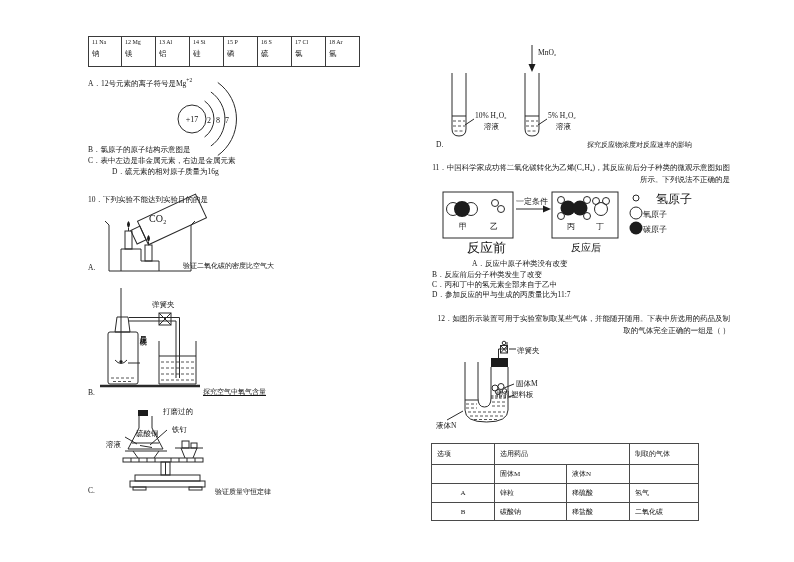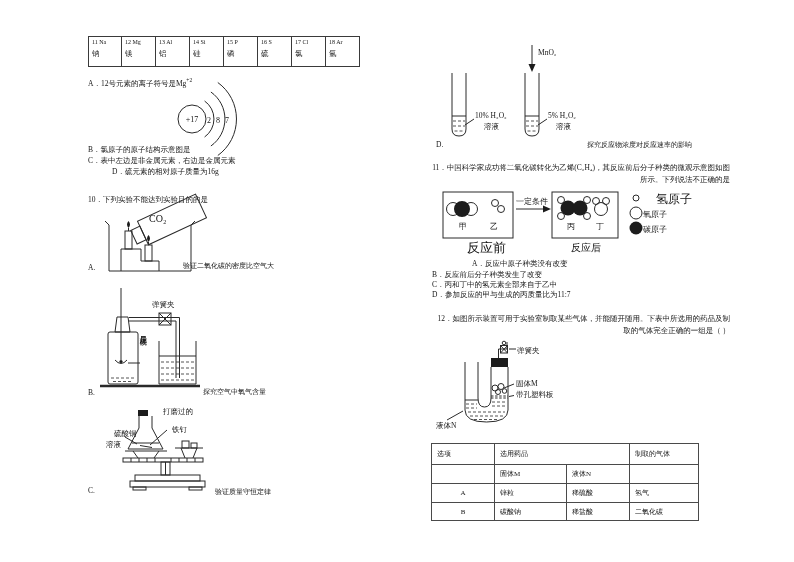--- a/index.html
+++ b/index.html
@@ -136,21 +136,21 @@
     <g>
       <path d="M59,55 L59,98 L96,98 L96,55"></path>
       <line x1="59" y1="70" x2="96" y2="70"></line>
       <path d="M61,76 L94,76 M61,82 L94,82 M61,88 L94,88 M61,94 L94,94" class="dash"></path>
     </g>
     <line x1="40" y1="77" x2="28" y2="77"></line>
   </svg>
   <div class="t lbl" style="left:152px;top:299px;">弹簧夹</div>
   <div class="t lbl vert" style="left:139px;top:330px;">足量红磷</div>
   <div class="t" style="left:88px;top:387px;">B.</div>
-  <div class="t cap" style="left:203px;top:387px;">探究空气中氧气含量</div>
+  <div class="t cap" style="left:203px;top:387px;text-decoration:underline;">探究空气中氧气含量</div>
 
   <svg style="left:95px;top:400px;" width="118" height="92">
     <g>
       <rect x="43" y="10" width="10" height="6" class="fill"></rect>
       <path d="M44,16 L44,28 L33,49 L68,49 L57,28 L57,16"></path>
       <line x1="37" y1="43" x2="64" y2="43"></line>
       <line x1="45" y1="45.5" x2="57" y2="47.5" stroke-width="1.5"></line>
     </g>
     <line x1="72" y1="30" x2="55" y2="45"></line>
     <line x1="30" y1="37" x2="42" y2="44"></line>
@@ -168,21 +168,21 @@
       <rect x="66" y="62" width="9" height="13"></rect>
       <line x1="70.5" y1="62" x2="70.5" y2="75"></line>
       <rect x="40" y="75" width="65" height="6"></rect>
       <rect x="35" y="81" width="75" height="6"></rect>
       <rect x="38" y="87" width="13" height="3"></rect>
       <rect x="94" y="87" width="13" height="3"></rect>
     </g>
   </svg>
   <div class="t lbl" style="left:163px;top:406px;">打磨过的</div>
   <div class="t lbl" style="left:172px;top:424px;">铁钉</div>
-  <div class="t lbl" style="left:86px;top:428px;padding-left:28px;">硫酸铜</div>
+  <div class="t lbl" style="left:108px;top:428px;padding-left:28px;">硫酸铜</div>
   <div class="t lbl" style="left:106px;top:439px;">溶液</div>
   <div class="t" style="left:88px;top:485px;">C.</div>
   <div class="t cap" style="left:215px;top:487px;">验证质量守恒定律</div>
 
   <svg style="left:445px;top:40px;" width="150" height="100">
     <g>
       <path d="M7,33 L7,89 Q7,96 14,96 Q21,96 21,89 L21,33"></path>
       <line x1="7" y1="76" x2="21" y2="76"></line>
       <path d="M8,81 L20,81 M8,86 L20,86 M9.5,91 L18.5,91" class="dash"></path>
     </g>
@@ -288,21 +288,21 @@
       <line x1="30" y1="60" x2="43" y2="60"></line>
       <path d="M31,64 L42,64 M31,68 L42,68 M57,62 L72,62 M57,66 L72,66 M33,72 L70,72 M35,76 L68,76 M39,79.5 L64,79.5" class="dash"></path>
     </g>
     <line x1="74" y1="9" x2="81" y2="9"></line>
     <line x1="79" y1="44" x2="69" y2="48"></line>
     <line x1="79" y1="55.5" x2="74" y2="56.5"></line>
     <line x1="12" y1="80" x2="28" y2="71"></line>
   </svg>
   <div class="t lbl" style="left:517px;top:345px;">弹簧夹</div>
   <div class="t lbl" style="left:516px;top:378px;">固体M</div>
-  <div class="t lbl" style="left:516px;top:389px;">带孔塑料板</div>
+  <div class="t lbl" style="left:496px;top:389px;">带孔塑料板</div>
   <div class="t lbl" style="left:436px;top:420px;">液体N</div>
 
   <table class="rtable">
     <colgroup>
         <col style="width:63px">
         <col style="width:72px">
         <col style="width:63px">
         <col style="width:69px">
       </colgroup>
     <tbody>

